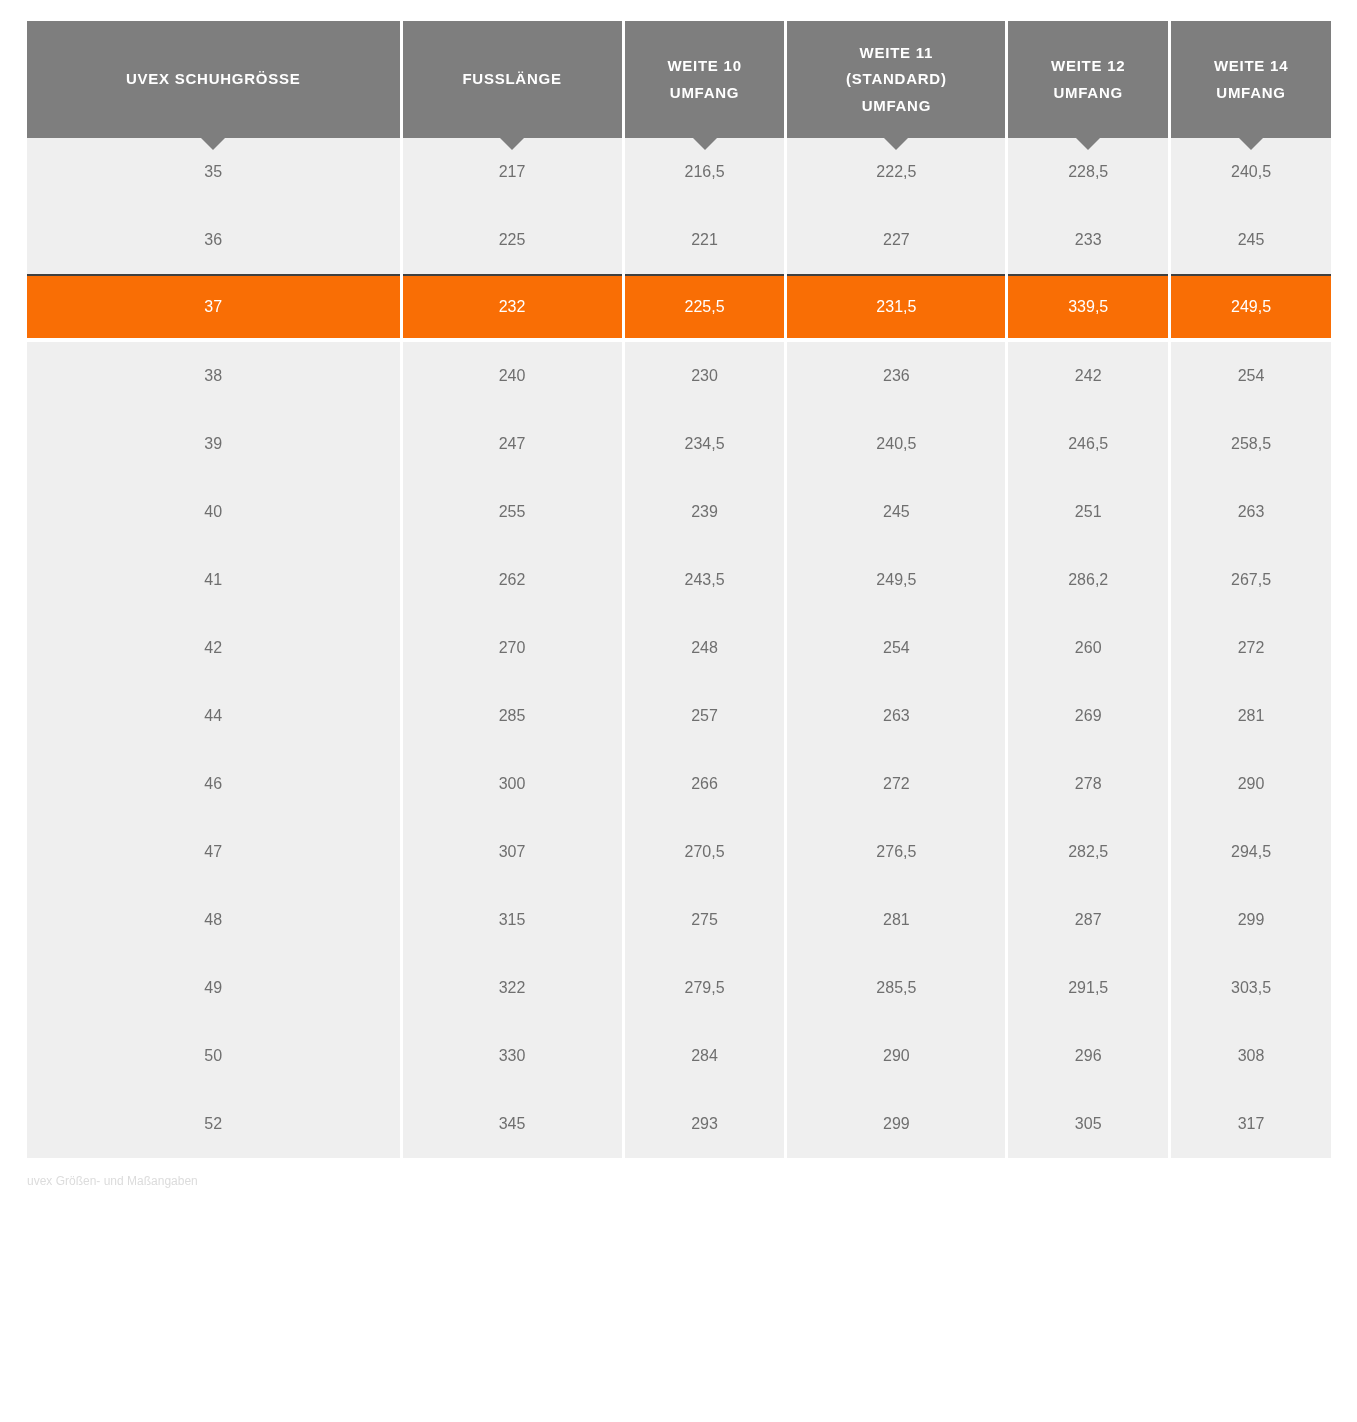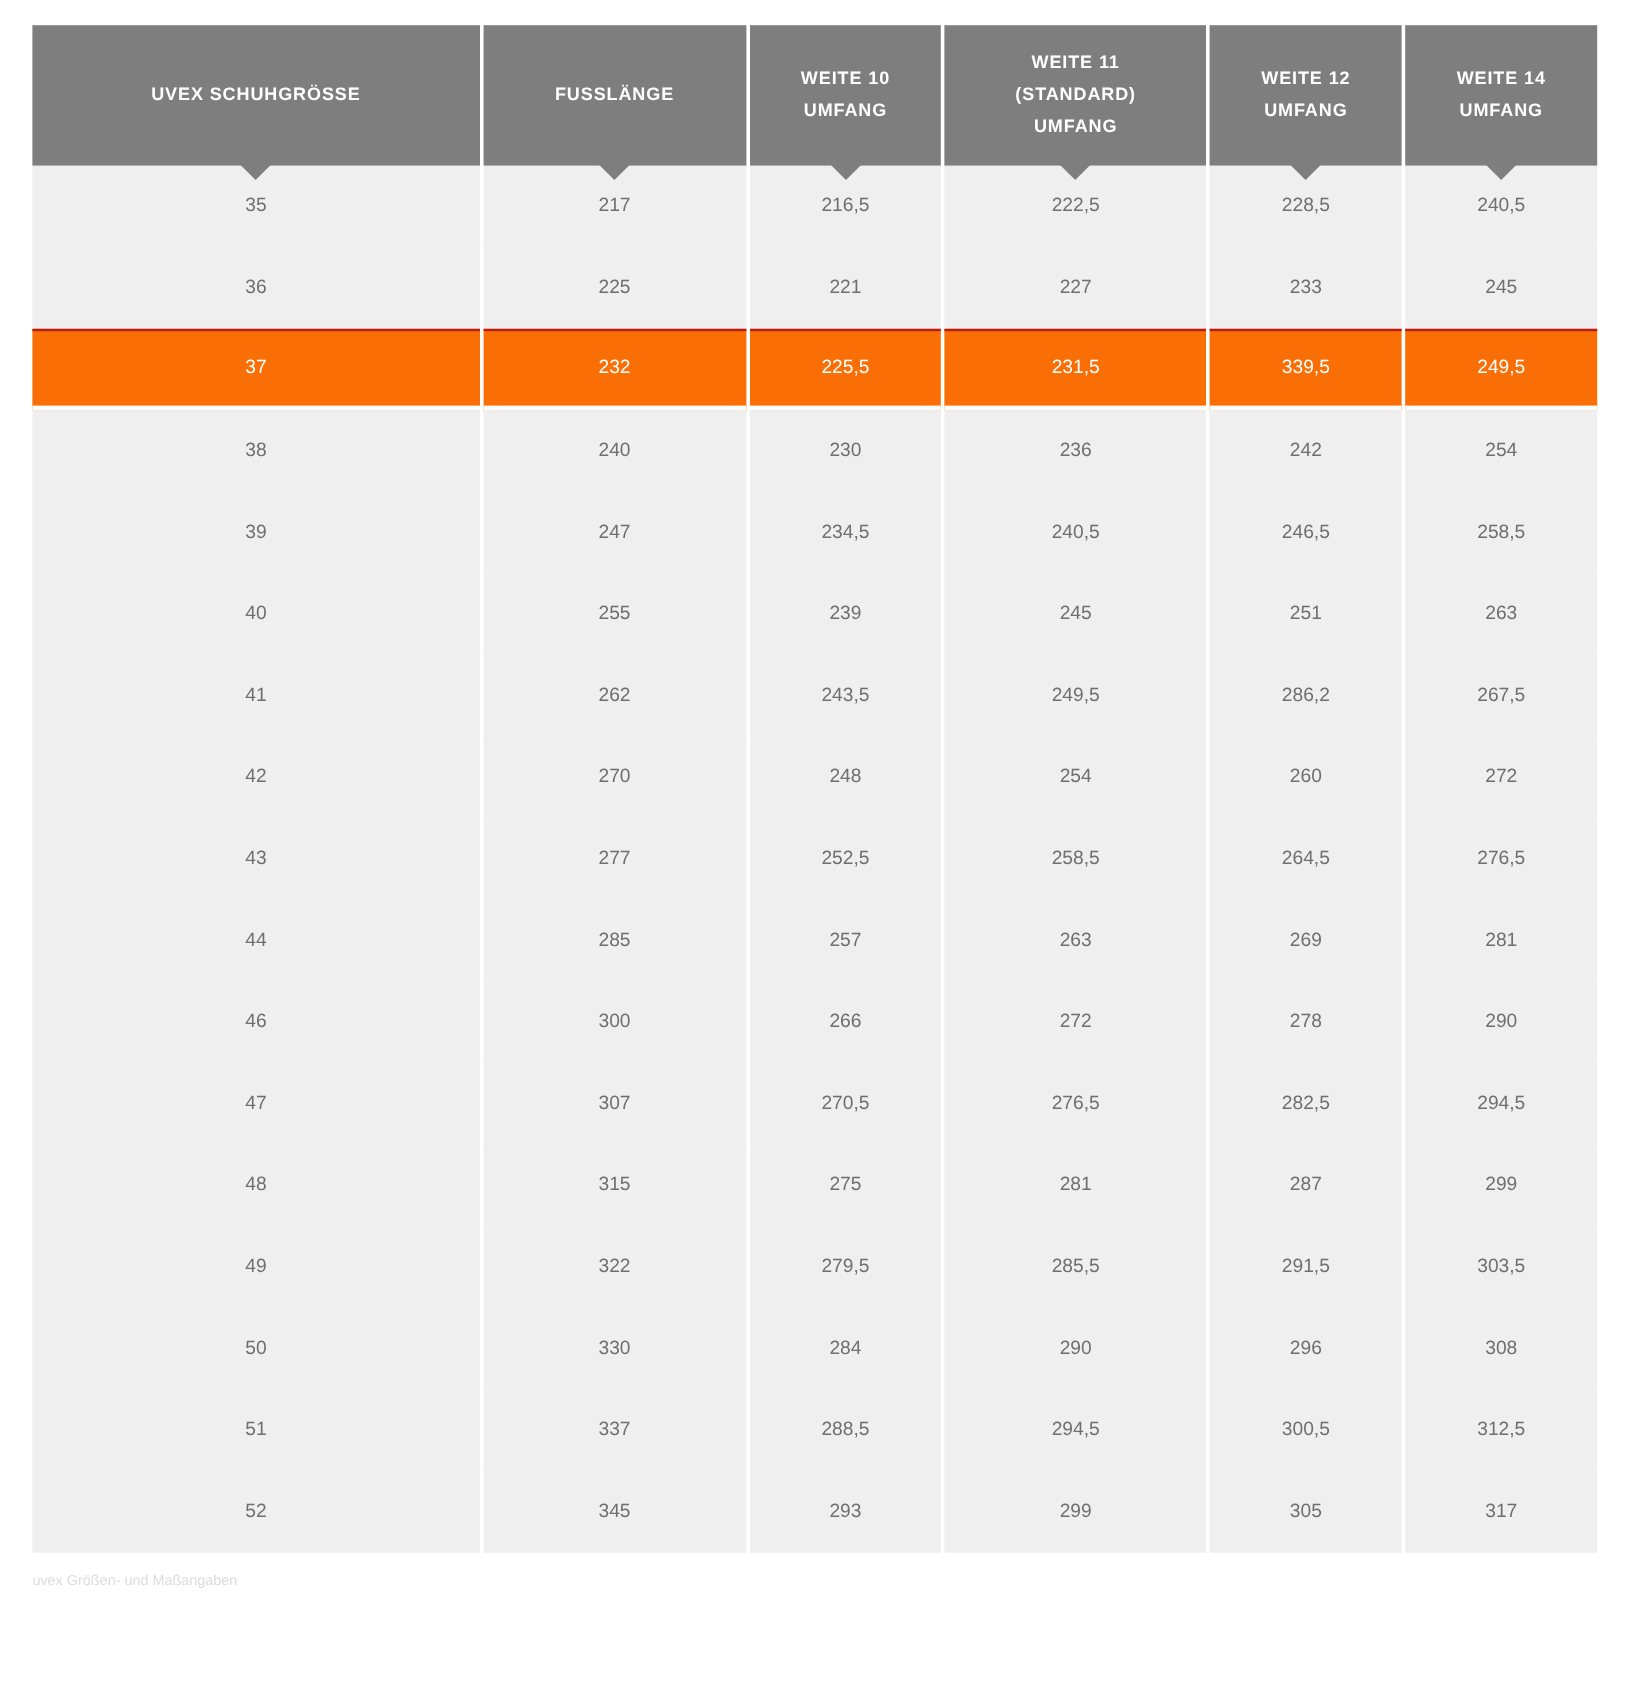--- a/index.html
+++ b/index.html
@@ -66,21 +66,21 @@
     height:68px;
     background:var(--row-bg);
     color:var(--row-text);
     font-size:16px;
     text-align:center;
     vertical-align:middle;
   }
   tbody tr.highlight td{
     background:var(--highlight-bg);
     color:var(--highlight-text);
-    border-top:2px solid #b91c1c;
+    border-top:2px solid #404040;
     border-bottom:4px solid #fff;
   }
   .caption{
     margin:16px 0 0 3px;
     font-size:12px;
     color:var(--caption-text);
   }
 </style>
 </head>
 <body>
@@ -187,28 +187,20 @@
         </tr>
         <tr>
           <td>42</td>
           <td>270</td>
           <td>248</td>
           <td>254</td>
           <td>260</td>
           <td>272</td>
         </tr>
         <tr>
-          <td>43</td>
-          <td>277</td>
-          <td>252,5</td>
-          <td>258,5</td>
-          <td>264,5</td>
-          <td>276,5</td>
-        </tr>
-        <tr>
           <td>44</td>
           <td>285</td>
           <td>257</td>
           <td>263</td>
           <td>269</td>
           <td>281</td>
         </tr>
         <tr>
           <td>46</td>
           <td>300</td>
@@ -243,28 +235,20 @@
         </tr>
         <tr>
           <td>50</td>
           <td>330</td>
           <td>284</td>
           <td>290</td>
           <td>296</td>
           <td>308</td>
         </tr>
         <tr>
-          <td>51</td>
-          <td>337</td>
-          <td>288,5</td>
-          <td>294,5</td>
-          <td>300,5</td>
-          <td>312,5</td>
-        </tr>
-        <tr>
           <td>52</td>
           <td>345</td>
           <td>293</td>
           <td>299</td>
           <td>305</td>
           <td>317</td>
         </tr>
       </tbody>
   </table>
   <div class="caption">uvex Größen- und Maßangaben</div>

